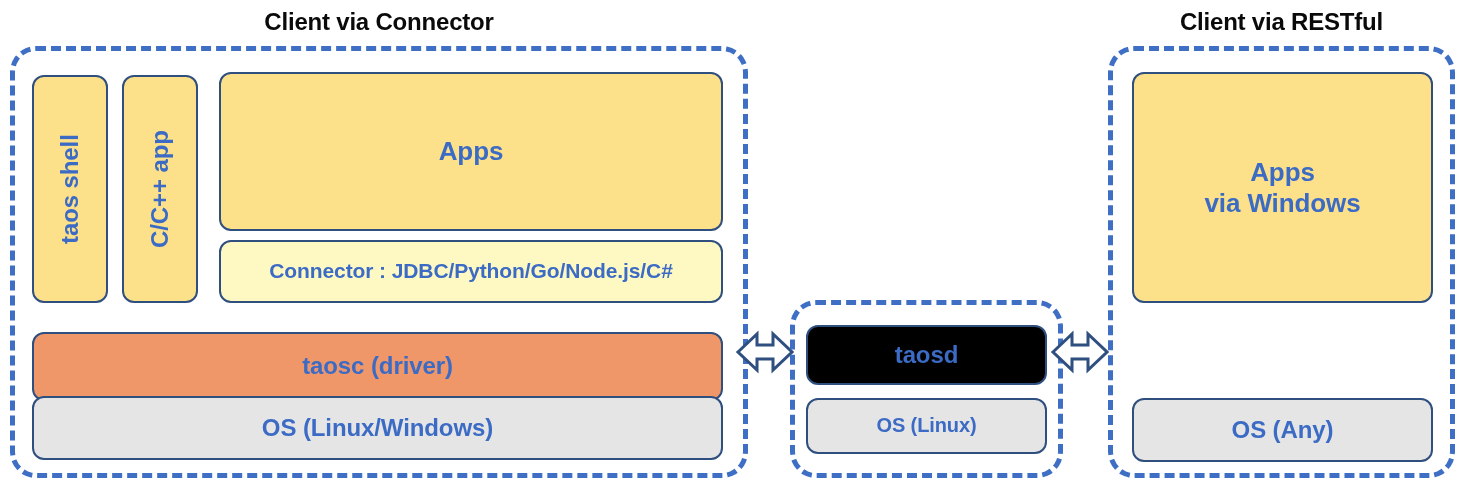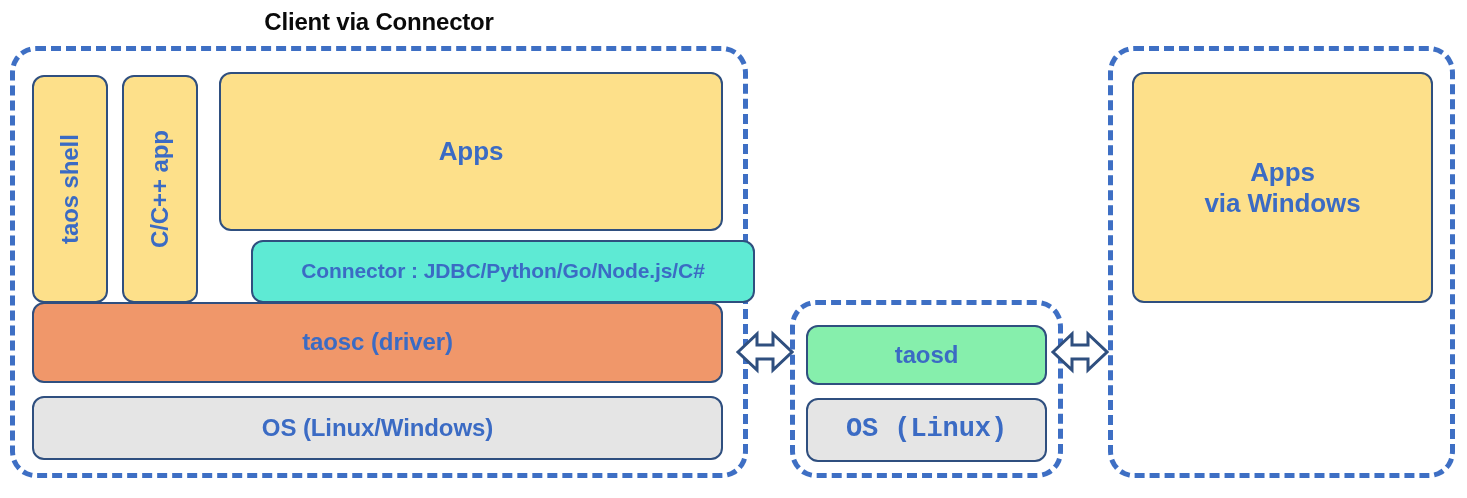--- a/index.html
+++ b/index.html
@@ -52,22 +52,22 @@
     display: flex;
     align-items: center;
     justify-content: center;
     text-align: center;
     line-height: 1.18;
     letter-spacing: -0.1px;
   }
   .block.yellow { background: #FDE08A; }
   .block.orange { background: #F0976A; }
   .block.osblue { background: #e5e5e5; }
-  .block.green  { background: #86efac; }
-  .block.gray   { background: #5eead4; margin-left: 32px; }
+  .block.green  { background: #000000; }
+  .block.gray   { background: #fef9c3; }
 
   .block.vert {
     writing-mode: vertical-rl;
     transform: rotate(180deg);
   }
 
   
   .arrow {
     position: absolute;
   }
@@ -83,46 +83,48 @@
   <div class="group" style="left:10px; top:46px; width:738px; height:432px;"></div>
 
   <div class="block yellow vert" style="left:32px; top:75px; width:76px; height:228px; font-size:24px;">taos shell</div>
 
   <div class="block yellow vert" style="left:122px; top:75px; width:76px; height:228px; font-size:24px;">C/C++ app</div>
 
   <div class="block yellow" style="left:219px; top:72px; width:504px; height:159px; font-size:26px;">Apps</div>
 
   <div class="block gray" style="left:219px; top:240px; width:504px; height:63px; font-size:21px;">Connector : JDBC/Python/Go/Node.js/C#</div>
 
-  <div class="block orange" style="left:32px; top:302px; width:691px; height:81px; font-size:24px;">taosc (driver)</div>
+  <div class="block orange" style="left:32px; top:332px; width:691px; height:69px; font-size:24px;">taosc (driver)</div>
 
   <div class="block osblue" style="left:32px; top:396px; width:691px; height:64px; font-size:24px;">OS (Linux/Windows)</div>
 
   <div class="arrow" style="left:736px; top:325px;">
     <svg width="58" height="54" viewBox="0 0 58 54" aria-hidden="true">
       <polygon points="2,27 21,9 21,20 37,20 37,9 56,27 37,45 37,34 21,34 21,45" fill="#ffffff" stroke="#2F4F7F" stroke-width="3" stroke-linejoin="miter"></polygon>
     </svg>
   </div>
 
 
   <div class="group" style="left:790px; top:300px; width:273px; height:178px;"></div>
 
   <div class="block green" style="left:806px; top:325px; width:241px; height:60px; font-size:24px;">taosd</div>
 
-  <div class="block osblue" style="left:806px; top:398px; width:241px; height:64px; font-size:27px;font-family:Liberation Mono, monospace;">OS (Linux)</div>
+  <div class="block osblue" style="left:806px; top:398px; width:241px; height:56px; font-size:20px;">OS (Linux)</div>
 
   <div class="arrow" style="left:1051px; top:325px;">
     <svg width="58" height="54" viewBox="0 0 58 54" aria-hidden="true">
       <polygon points="2,27 21,9 21,20 37,20 37,9 56,27 37,45 37,34 21,34 21,45" fill="#ffffff" stroke="#2F4F7F" stroke-width="3" stroke-linejoin="miter"></polygon>
     </svg>
   </div>
 
+  <div class="section-title" style="left:1108px; top:10px; width:347px; font-size:24px;">Client via RESTful</div>
 
   <div class="group" style="left:1108px; top:46px; width:347px; height:432px;"></div>
 
   <div class="block yellow" style="left:1132px; top:72px; width:301px; height:231px; font-size:26px; flex-direction:column;">
     <span>Apps</span>
     <span>via Windows</span>
   </div>
 
 
+  <div class="block osblue" style="left:1132px; top:398px; width:301px; height:64px; font-size:24px;">OS (Any)</div>
 
 </div>
 
 </body></html>

